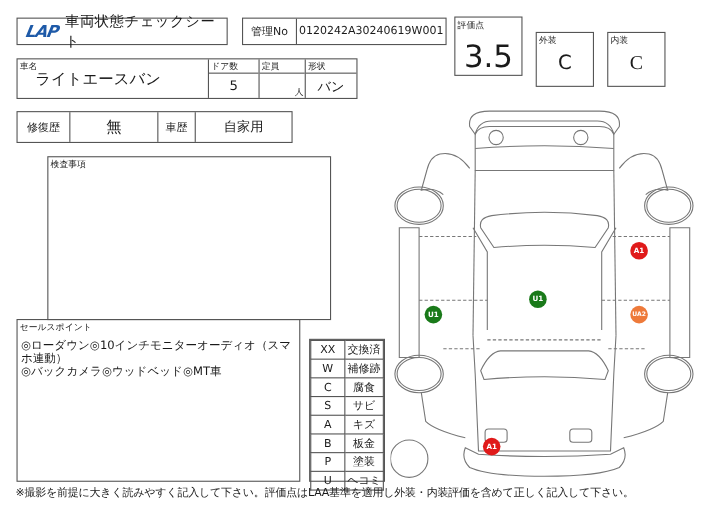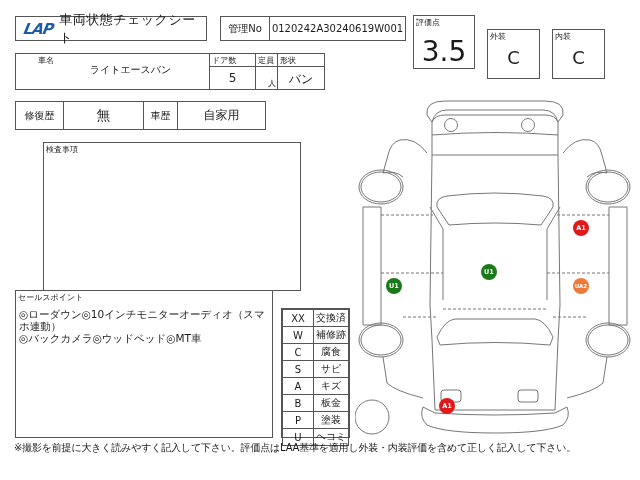--- a/index.html
+++ b/index.html
@@ -57,29 +57,29 @@
 <div class="abs bx score-box">
   <span class="lbl">評価点</span>
   <div class="score-val">3.5</div>
 </div>
 
 <div class="abs bx grade-box" style="left:487px;">
   <span class="lbl">外装</span>
   <div class="grade-val">C</div>
 </div>
 
-<div class="abs bx grade-box" style="left:552px;">
+<div class="abs bx grade-box" style="left:552px;font-family:Liberation Serif, serif;">
   <span class="lbl">内装</span>
   <div class="grade-val">C</div>
 </div>
 
 <div class="abs bx carname">
-  <div class="cell" style="width:173px;margin-left:20px;">
+  <div class="cell" style="width:173px;">
     <span class="lbl">車名</span>
-    <div style="position:absolute;left:16px;right:0;top:9px;text-align:center;font-size:10px;">ライトエースバン</div>
+    <div style="position:absolute;left:16px;right:0;top:9px;font-size:14px;">ライトエースバン</div>
   </div>
   <div class="cell" style="width:45px;">
     <div class="hdr-row">
         <span class="lbl">ドア数</span>
       </div>
     <div style="text-align:center;font-size:12px;margin-top:4px;">5</div>
   </div>
   <div class="cell" style="flex:1;">
     <div class="hdr-row">
         <span class="lbl">定員</span>

